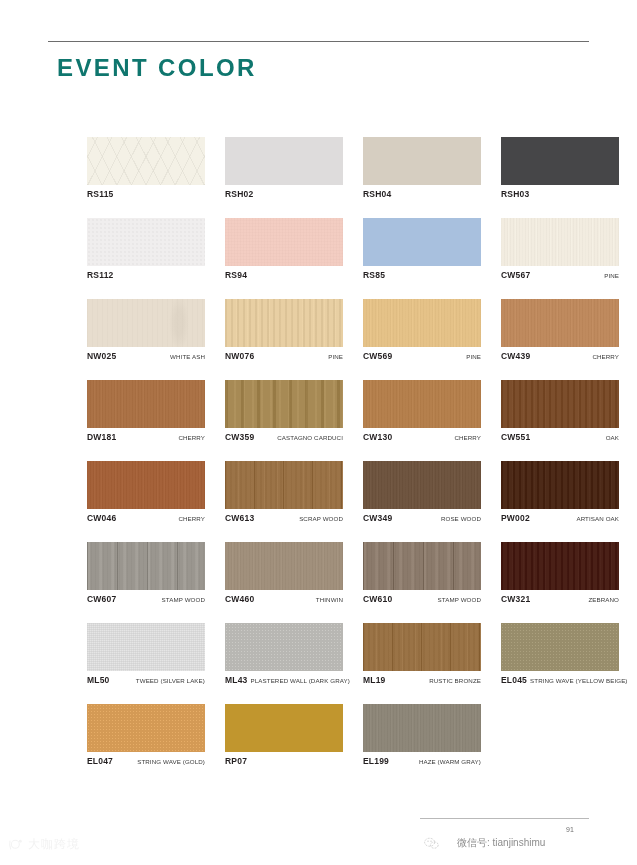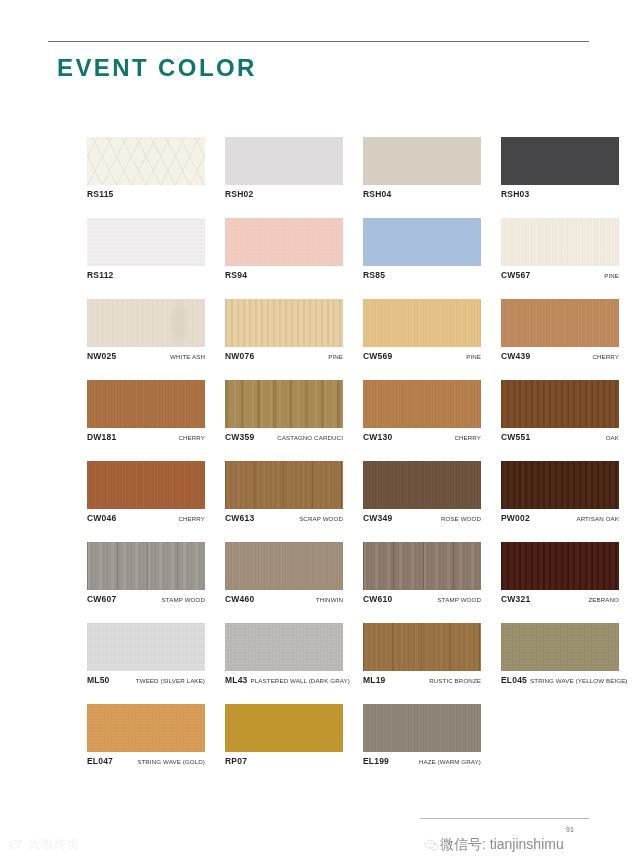--- a/index.html
+++ b/index.html
@@ -103,23 +103,23 @@
     top: 826px;
     font-size: 7px;
     color: #6f6f6f;
   }
   #wechat-watermark {
     position: absolute;
     left: 424px;
     top: 836px;
     display: flex;
     align-items: center;
-    gap: 1px;
+    gap: 18px;
     color: #8d8d8d;
-    font-size: 14px;
+    font-size: 10px;
     white-space: nowrap;
   }
   #wechat-icon {
     width: 15px;
     height: 13px;
     opacity: 0.55;
   }
   #brand-watermark {
     position: absolute;
     left: 8px;

